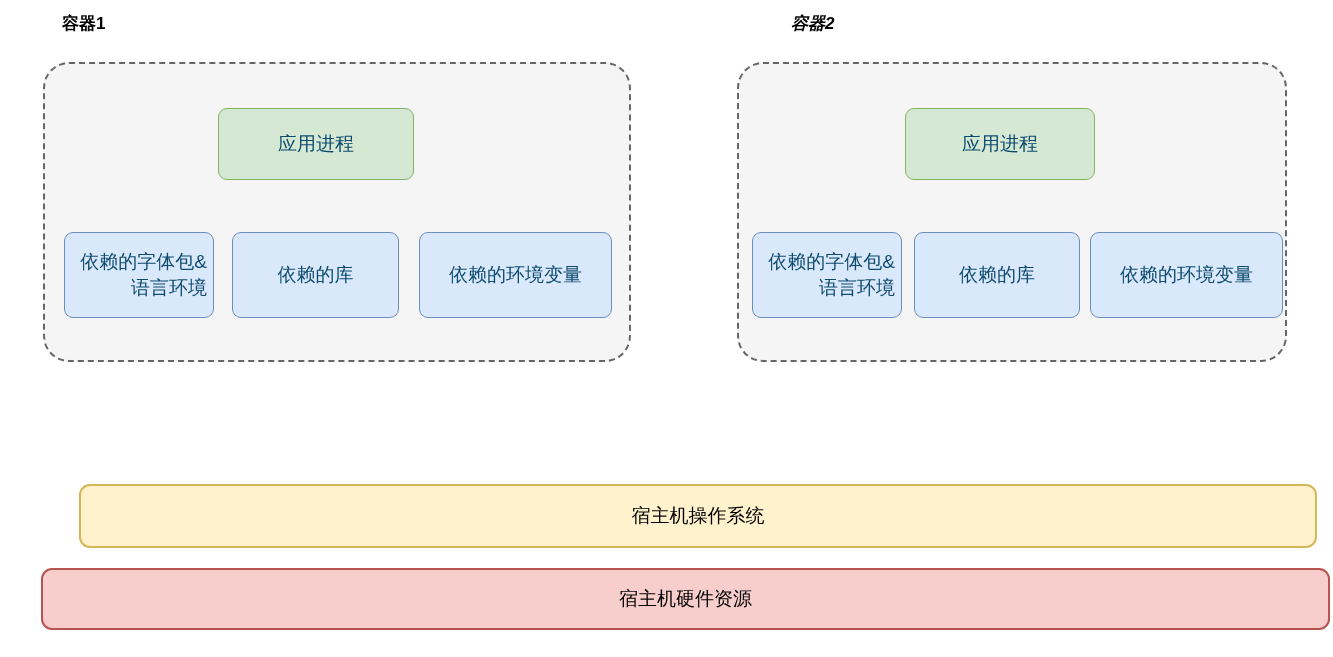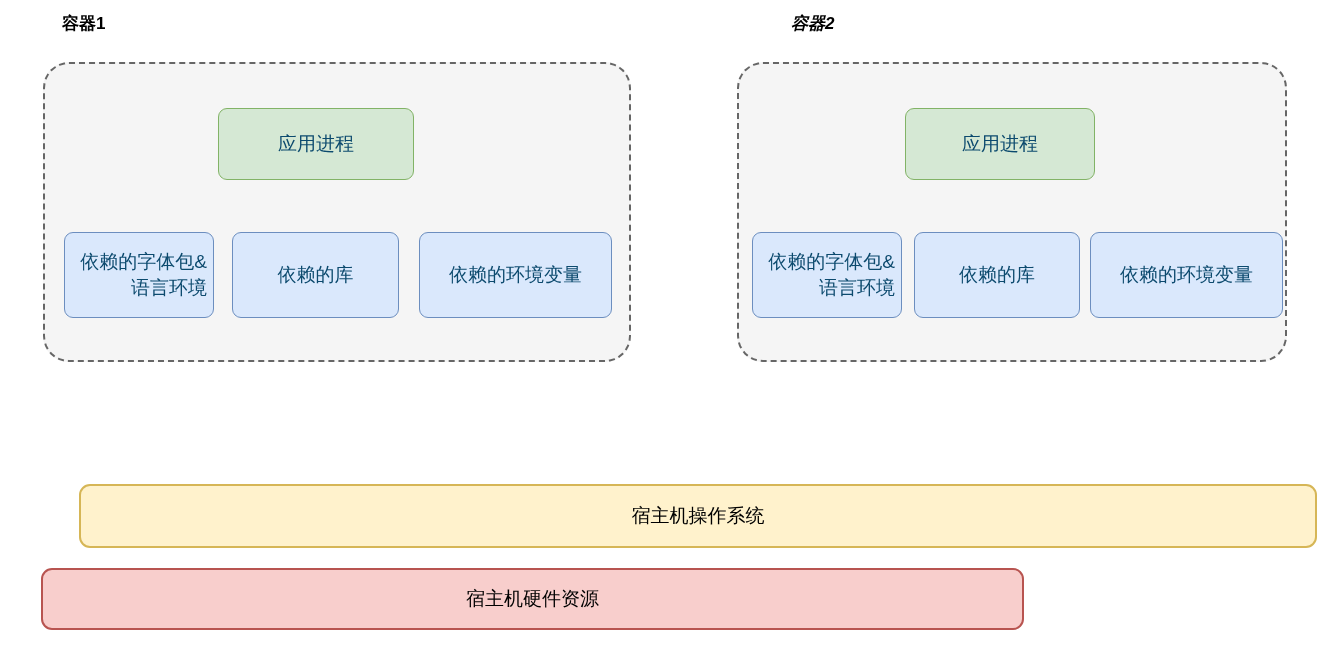--- a/index.html
+++ b/index.html
@@ -123,15 +123,15 @@
   <div class="node node-app" style="left:905px; top:108px; width:190px; height:72px;">应用进程</div>
 
   <div class="node node-dep two-line" style="left:752px; top:232px; width:150px; height:86px;">依赖的字体包&amp;语言环境</div>
 
   <div class="node node-dep" style="left:914px; top:232px; width:166px; height:86px;">依赖的库</div>
 
   <div class="node node-dep" style="left:1090px; top:232px; width:193px; height:86px;">依赖的环境变量</div>
 
   <div class="host-bar host-os" style="left:53px; top:484px; width:1238px; height:64px;margin-left:26px;">宿主机操作系统</div>
 
-  <div class="host-bar host-hw" style="left:41px; top:568px; width:983px; height:62px;">宿主机硬件资源</div>
+  <div class="host-bar host-hw" style="left:41px; top:568px; width:1289px; height:62px;">宿主机硬件资源</div>
 
 </div>
 
 </body></html>

